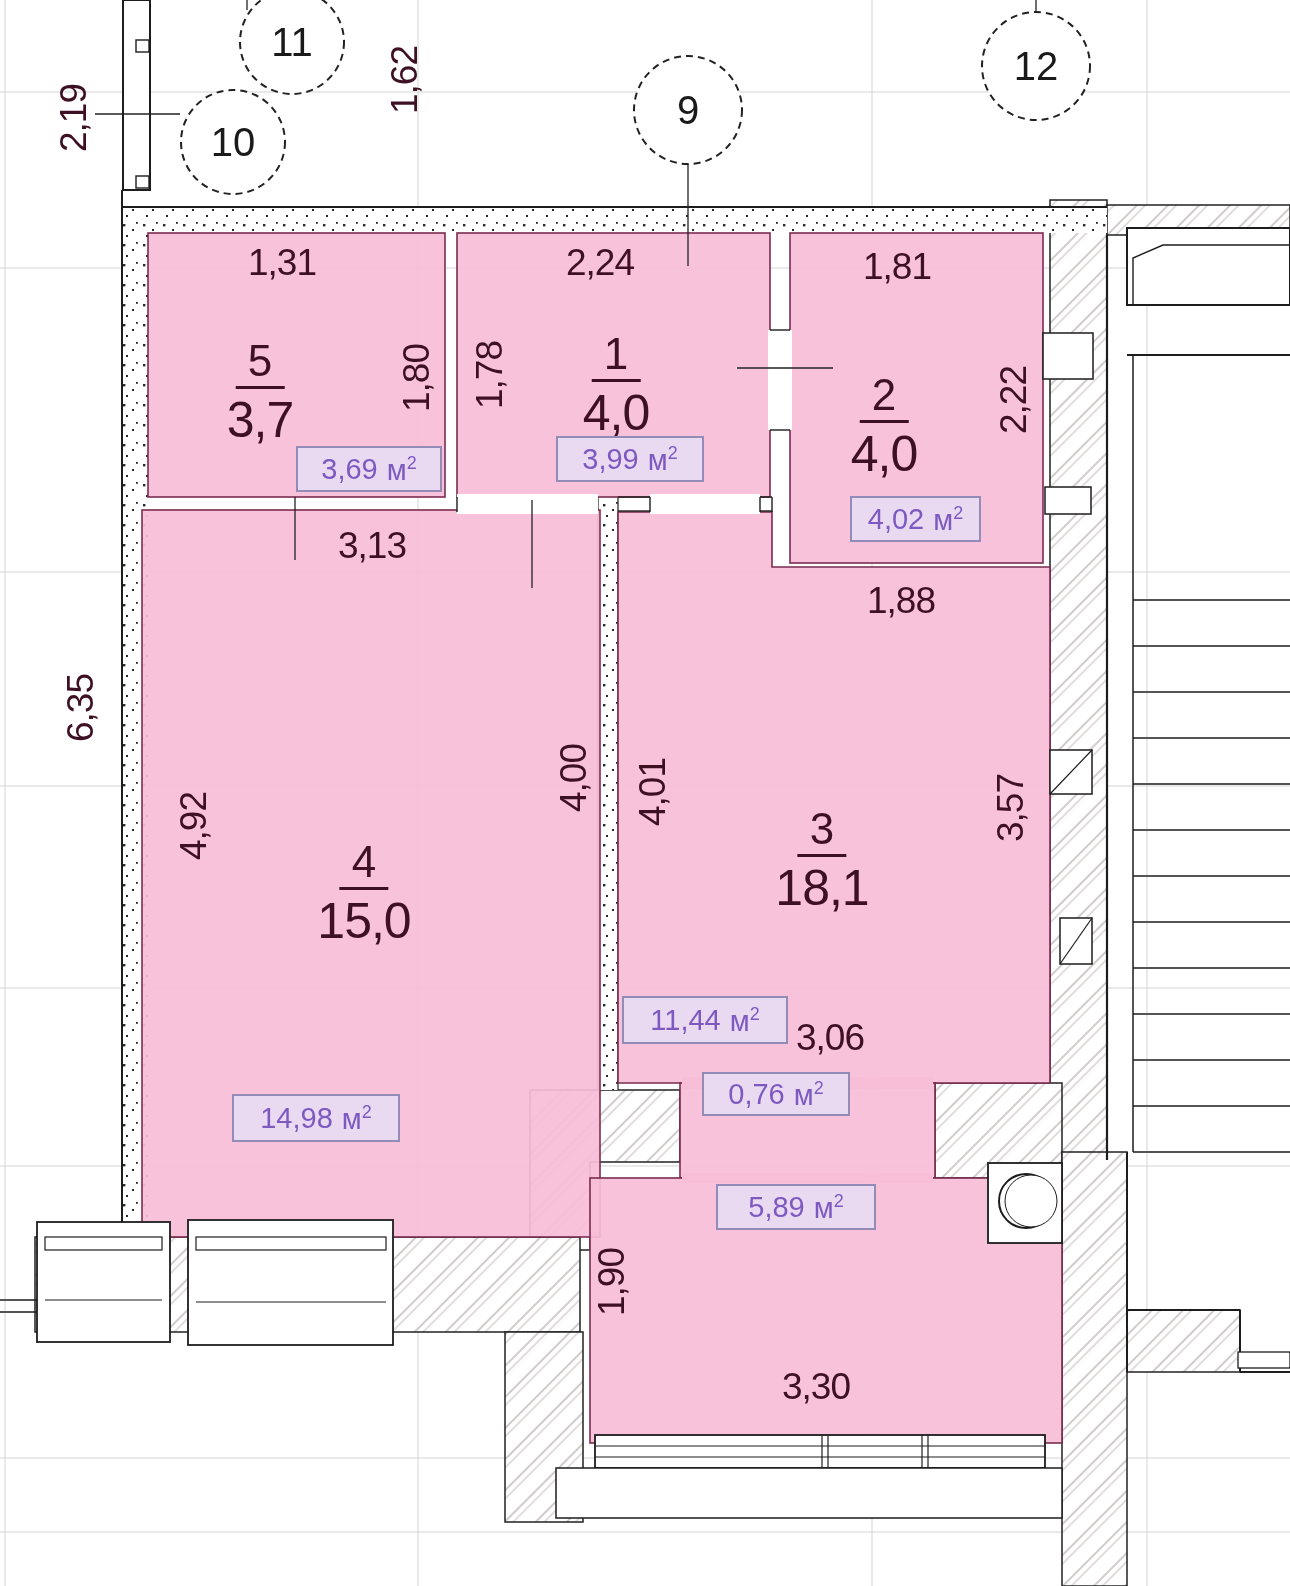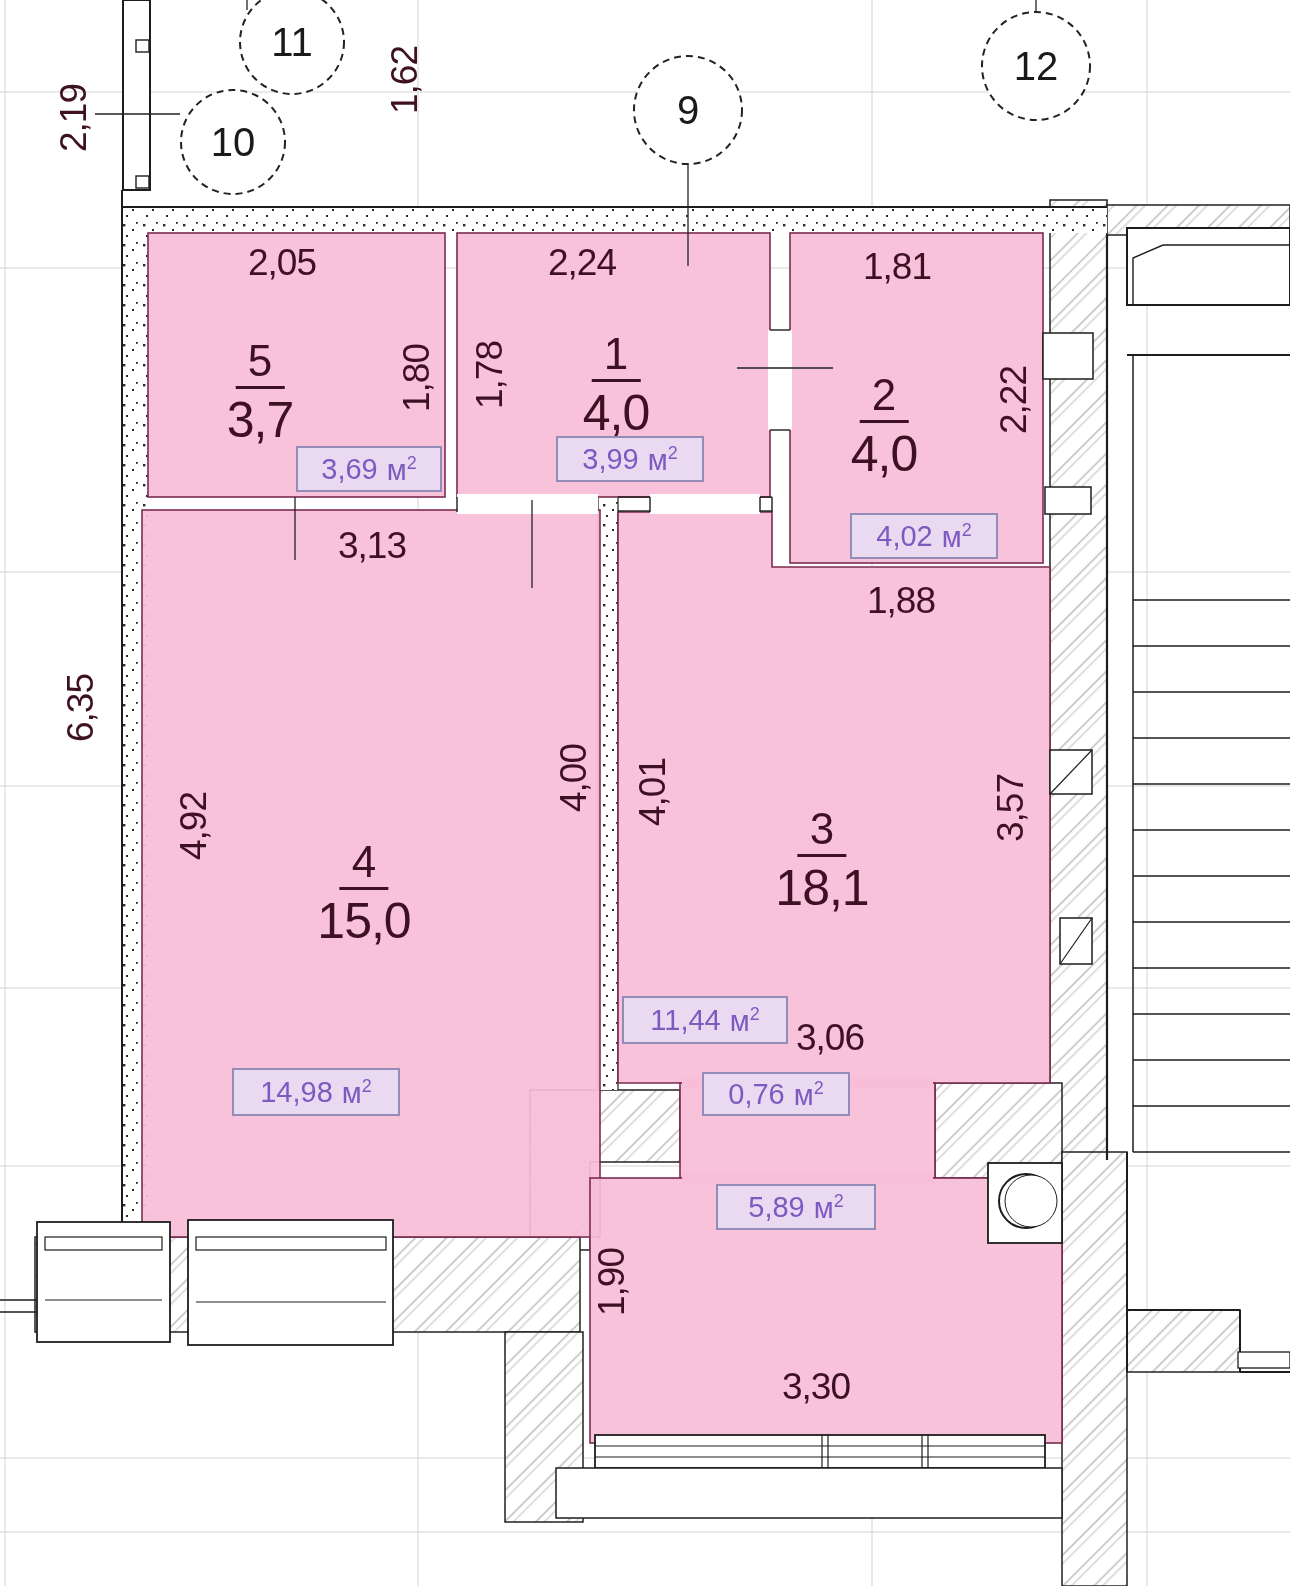--- a/index.html
+++ b/index.html
@@ -195,22 +195,22 @@
   </g>
 </svg>
 
   <div class="marker" style="left:233px;top:142px"><span>10</span></div>
   <div class="marker" style="left:292px;top:42px"><span>11</span></div>
   <div class="marker" style="left:688px;top:110px"><span>9</span></div>
   <div class="marker" style="left:1036px;top:66px"><span>12</span></div>
 
   <div class="lbl rot" style="left:73px;top:118px">2,19</div>
   <div class="lbl rot" style="left:404px;top:80px">1,62</div>
-  <div class="lbl" style="left:282px;top:262px">2,05</div>
-  <div class="lbl" style="left:582px;top:262px">2,24</div>
+  <div class="lbl" style="left:282px;top:262px">1,31</div>
+  <div class="lbl" style="left:600px;top:262px">2,24</div>
   <div class="lbl" style="left:897px;top:266px">1,81</div>
   <div class="lbl rot" style="left:416px;top:378px">1,80</div>
   <div class="lbl rot" style="left:489px;top:375px">1,78</div>
   <div class="lbl rot" style="left:1013px;top:400px">2,22</div>
   <div class="lbl" style="left:372px;top:545px">3,13</div>
   <div class="lbl" style="left:901px;top:600px">1,88</div>
   <div class="lbl rot" style="left:80px;top:708px">6,35</div>
   <div class="lbl rot" style="left:193px;top:826px">4,92</div>
   <div class="lbl rot" style="left:573px;top:778px">4,00</div>
   <div class="lbl rot" style="left:652px;top:792px">4,01</div>
@@ -241,25 +241,25 @@
   </div>
 
   <div class="area-box" style="left:296px;top:446px;width:146px;height:46px">
     <span>3,69</span>
     <span class="au"><span>м</span><sup>2</sup></span>
   </div>
   <div class="area-box" style="left:556px;top:436px;width:148px;height:46px">
     <span>3,99</span>
     <span class="au"><span>м</span><sup>2</sup></span>
   </div>
-  <div class="area-box" style="left:850px;top:513px;width:148px;height:46px">
+  <div class="area-box" style="left:850px;top:496px;width:131px;height:46px">
     <span>4,02</span>
     <span class="au"><span>м</span><sup>2</sup></span>
   </div>
-  <div class="area-box" style="left:232px;top:1068px;width:168px;height:48px">
+  <div class="area-box" style="left:232px;top:1094px;width:168px;height:48px">
     <span>14,98</span>
     <span class="au"><span>м</span><sup>2</sup></span>
   </div>
   <div class="area-box" style="left:622px;top:996px;width:166px;height:48px">
     <span>11,44</span>
     <span class="au"><span>м</span><sup>2</sup></span>
   </div>
   <div class="area-box" style="left:702px;top:1072px;width:148px;height:44px">
     <span>0,76</span>
     <span class="au"><span>м</span><sup>2</sup></span>

